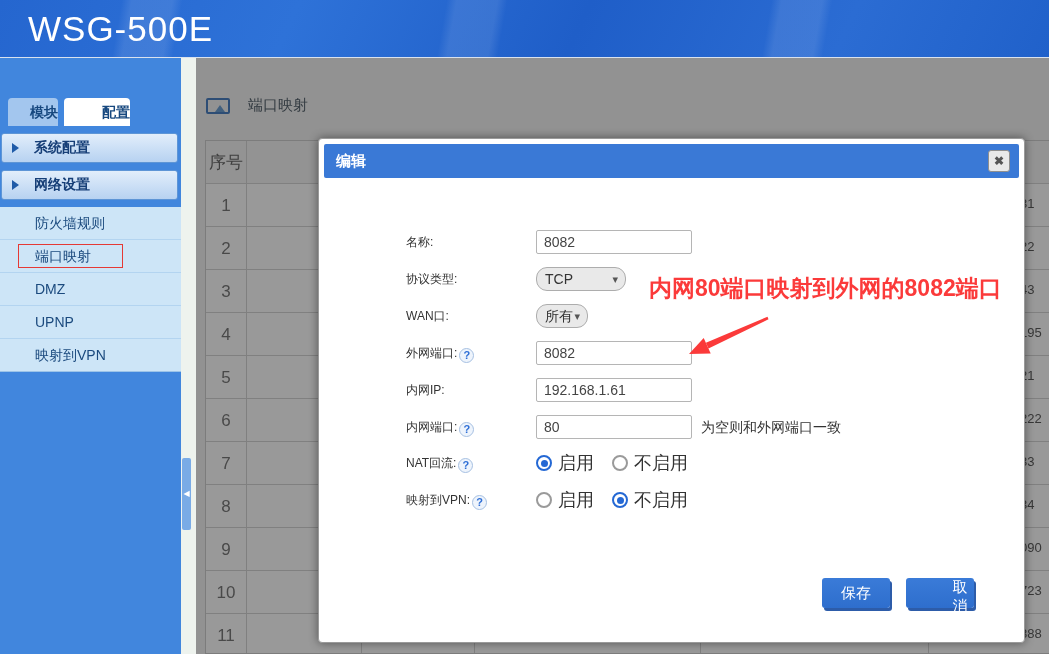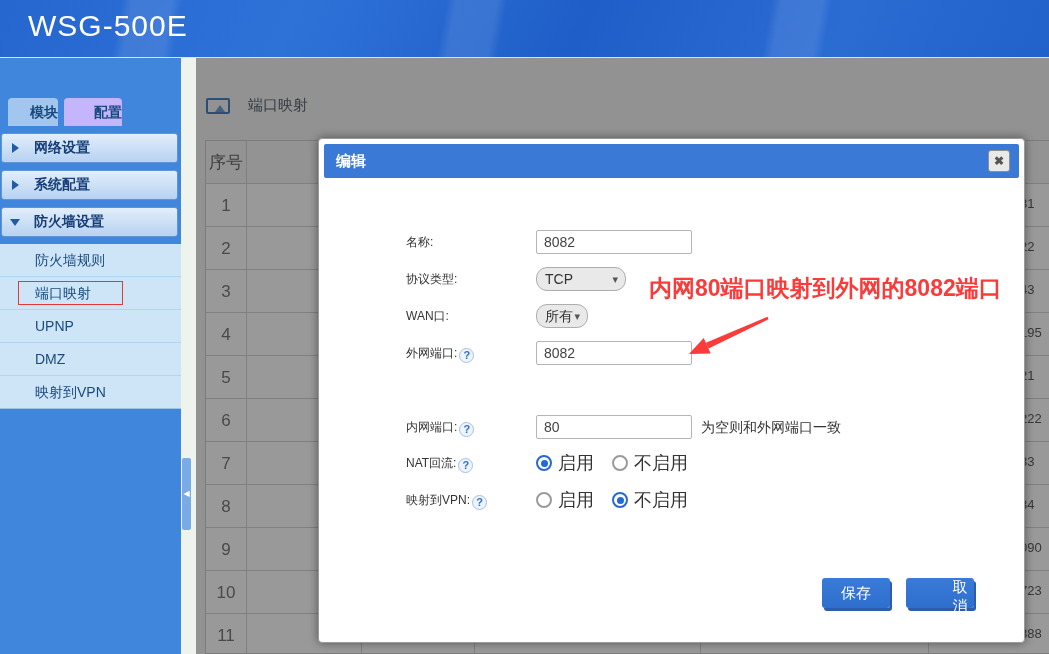--- a/index.html
+++ b/index.html
@@ -5,28 +5,28 @@
   * { margin:0; padding:0; box-sizing:border-box; }
   html,body { width:1049px; height:654px; overflow:hidden; font-family:"Liberation Sans", sans-serif; }
   .app { position:relative; width:1049px; height:654px; background:#ececec; }
 
   
   .topbar { position:absolute; left:0; top:0; width:1049px; height:58px;
     background:linear-gradient(115deg,#2566cf 0%,#2e72d8 28%,#1f5ec8 55%,#2b6cd3 80%,#2061ca 100%);
     border-bottom:1px solid #d9e2ee; z-index:6; }
   .topbar::after { content:""; position:absolute; inset:0;
     background:repeating-linear-gradient(100deg, rgba(255,255,255,0) 0 120px, rgba(255,255,255,.10) 130px 170px, rgba(255,255,255,0) 180px 320px); }
-  .brand { position:absolute; left:28px; top:9px; color:#fff; font-size:30px; font-weight:300; letter-spacing:1px; z-index:2; }
+  .brand { position:absolute; left:28px; top:9px; color:#fff; font-size:35px; font-weight:300; letter-spacing:1px; z-index:2; }
 
   
   .sidebar { position:absolute; left:0; top:58px; width:181px; height:596px; background:#4186dd; z-index:6; }
   .tab { position:absolute; top:40px; height:28px; border-radius:4px 4px 0 0; text-align:right;
     line-height:28px; font-size:14px; font-weight:bold; color:#17487f; cursor:pointer; }
   .tab.inactive { left:8px; width:50px; background:#a3c6ee; }
-  .tab.active { left:64px; width:58px; background:#c4b5fd; }
+  .tab.active { left:64px; width:66px; background:#ffffff; }
   .menu { position:absolute; left:0; top:75px; width:181px; }
   .acc-btn { position:relative; margin:0 3px 7px 1px; height:30px; border:1px solid #5d95d6; border-radius:3px;
     background:linear-gradient(#e2eefb,#b7d2f1); display:flex; align-items:center; cursor:pointer; }
   .acc-btn .lbl { color:#173f77; font-size:14px; font-weight:bold; margin-left:32px; }
   .tri-right { width:0; height:0; border-left:7px solid #1f5ba8; border-top:5px solid transparent;
     border-bottom:5px solid transparent; position:absolute; left:10px; }
   .tri-down { width:0; height:0; border-top:7px solid #1f5ba8; border-left:5px solid transparent;
     border-right:5px solid transparent; position:absolute; left:8px; }
   .submenu { background:#cde5f7; margin-bottom:7px; }
   .sub-item { position:relative; height:33px; line-height:33px; font-size:14px; color:#1b4a7e;
@@ -107,38 +107,34 @@
   <div class="topbar">
     <div class="brand">WSG-500E</div>
   </div>
 
   <div class="sidebar">
     <div class="tab inactive">模块</div>
     <div class="tab active">配置</div>
     <div class="menu">
       <div class="acc-btn">
         <span class="tri-right"></span>
-        <span class="lbl">网络设置</span>
+        <span class="lbl">系统配置</span>
       </div>
       <div class="acc-btn">
         <span class="tri-right"></span>
-        <span class="lbl">系统配置</span>
-      </div>
-      <div class="acc-btn">
-        <span class="tri-down"></span>
-        <span class="lbl">防火墙设置</span>
+        <span class="lbl">网络设置</span>
       </div>
       <div class="submenu">
         <div class="sub-item">防火墙规则</div>
         <div class="sub-item">
           <span>端口映射</span>
           <span class="red-box"></span>
         </div>
+        <div class="sub-item">DMZ</div>
         <div class="sub-item">UPNP</div>
-        <div class="sub-item">DMZ</div>
         <div class="sub-item">映射到VPN</div>
       </div>
     </div>
   </div>
 
   <div class="strip">
     <div class="handle">◀</div>
   </div>
 
   <div class="main">
@@ -212,20 +208,24 @@
         <span>所有</span>
         <span class="chev">▾</span>
       </span>
     </div>
 
     <div class="frow" style="top:202px">
       <span class="flabel"><span>外网端口:</span><span class="help-icon"></span></span>
       <input class="tinput" value="8082" style="">
     </div>
 
+    <div class="frow" style="top:239px">
+      <span class="flabel">内网IP:</span>
+      <input class="tinput" value="192.168.1.61" style="">
+    </div>
 
     <div class="frow" style="top:276px">
       <span class="flabel"><span>内网端口:</span><span class="help-icon"></span></span>
       <input class="tinput" value="80" style="">
       <span class="fnote">为空则和外网端口一致</span>
     </div>
 
     <div class="frow" style="top:312px">
       <span class="flabel"><span>NAT回流:</span><span class="help-icon"></span></span>
       <span class="radio-group">

